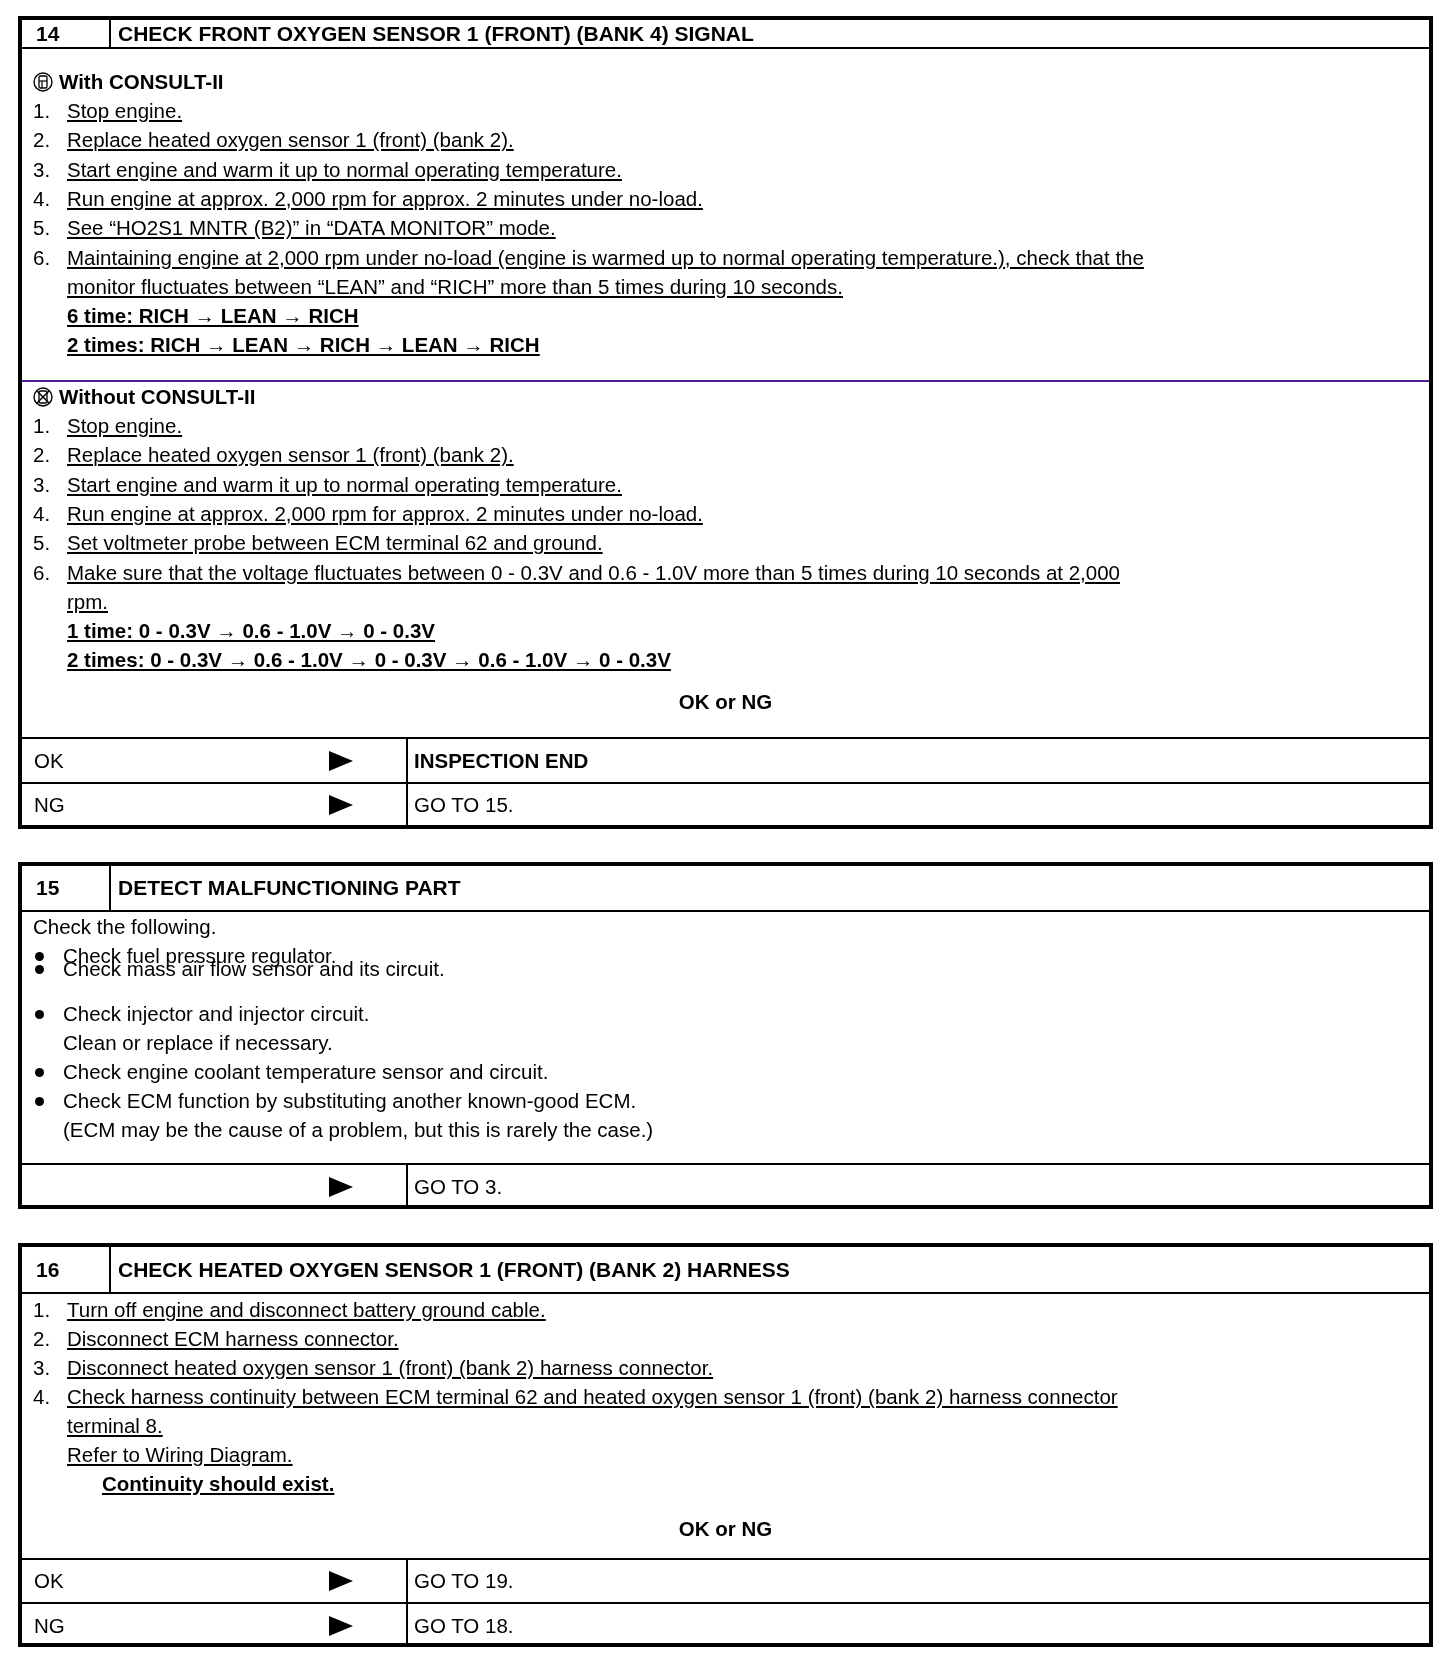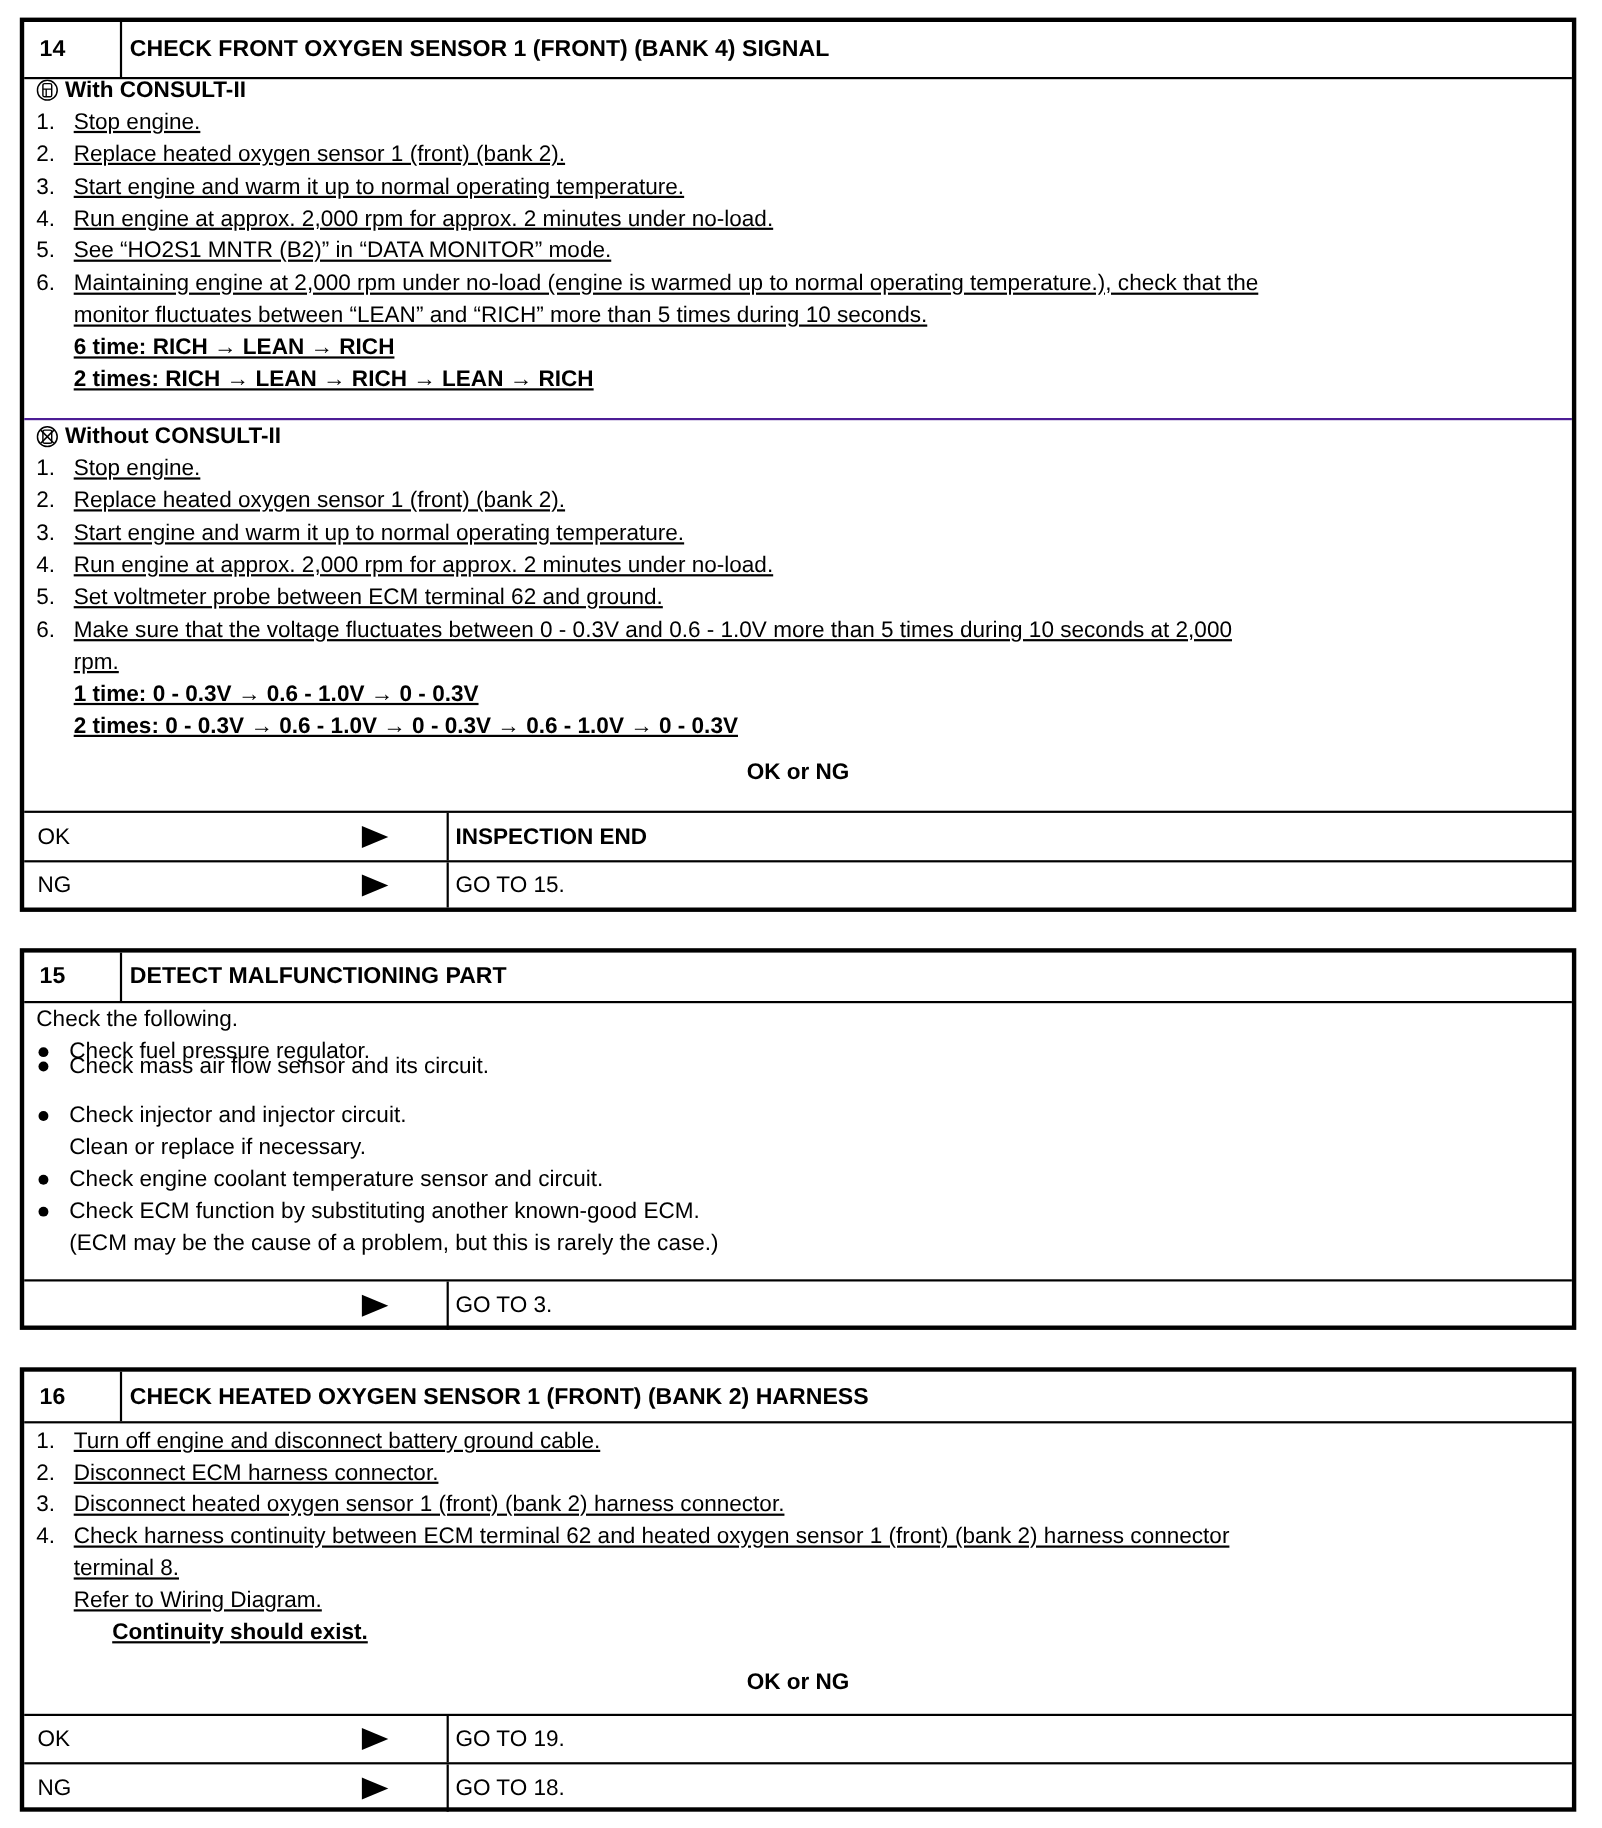--- a/index.html
+++ b/index.html
@@ -141,21 +141,21 @@
       width: 20px;
       height: 20px;
       margin-right: 6px;
       vertical-align: middle;
     }
   </style>
 </head>
 <body>
 
 <div class="block" style="top:16px; height:813px;">
-  <div class="hdr" style="height:52px;">
+  <div class="hdr" style="height:29px;">
     <div class="num">14</div>
     <div class="title">CHECK FRONT OXYGEN SENSOR 1 (FRONT) (BANK 4) SIGNAL</div>
   </div>
 
   <div class="section div-bottom" style="top:47px; height:315px;">
     <div class="line head" style="top:0px;">
       <svg class="icon-circle" viewBox="0 0 20 20">
         <circle cx="10" cy="10" r="9" fill="none" stroke="#000" stroke-width="1.4"></circle>
         <rect x="6" y="4" width="8" height="12" rx="1.5" fill="none" stroke="#000" stroke-width="1.3"></rect>
         <line x1="6" y1="9" x2="14" y2="9" stroke="#000" stroke-width="1.2"></line>

